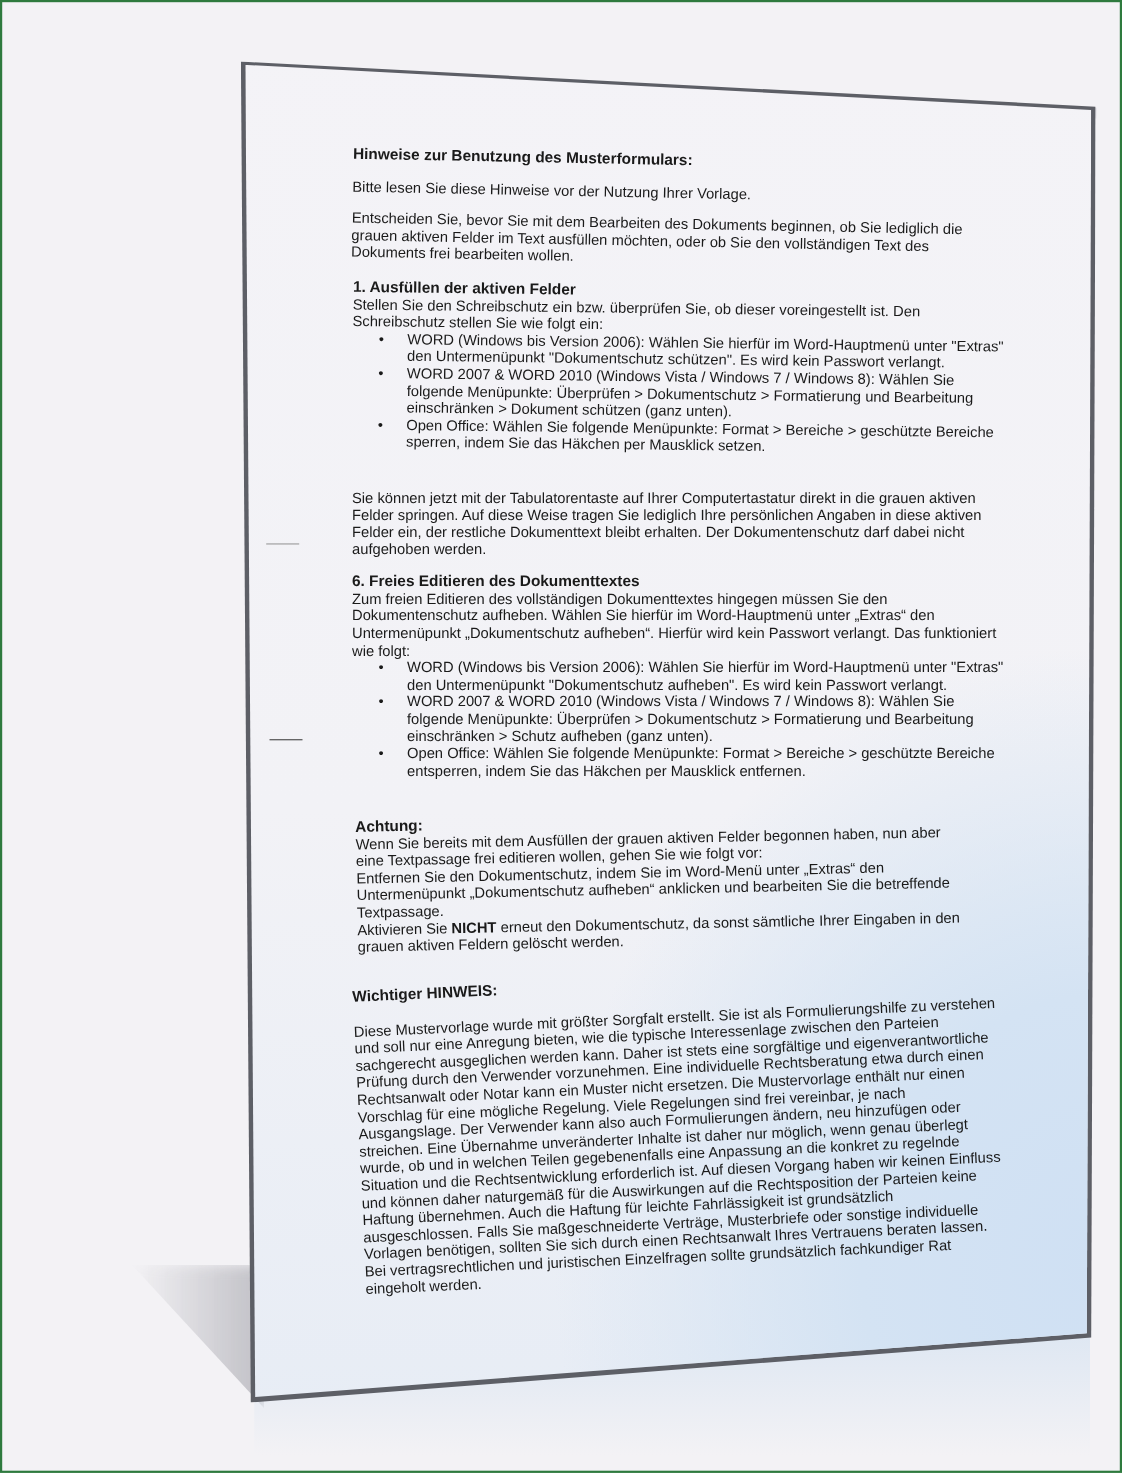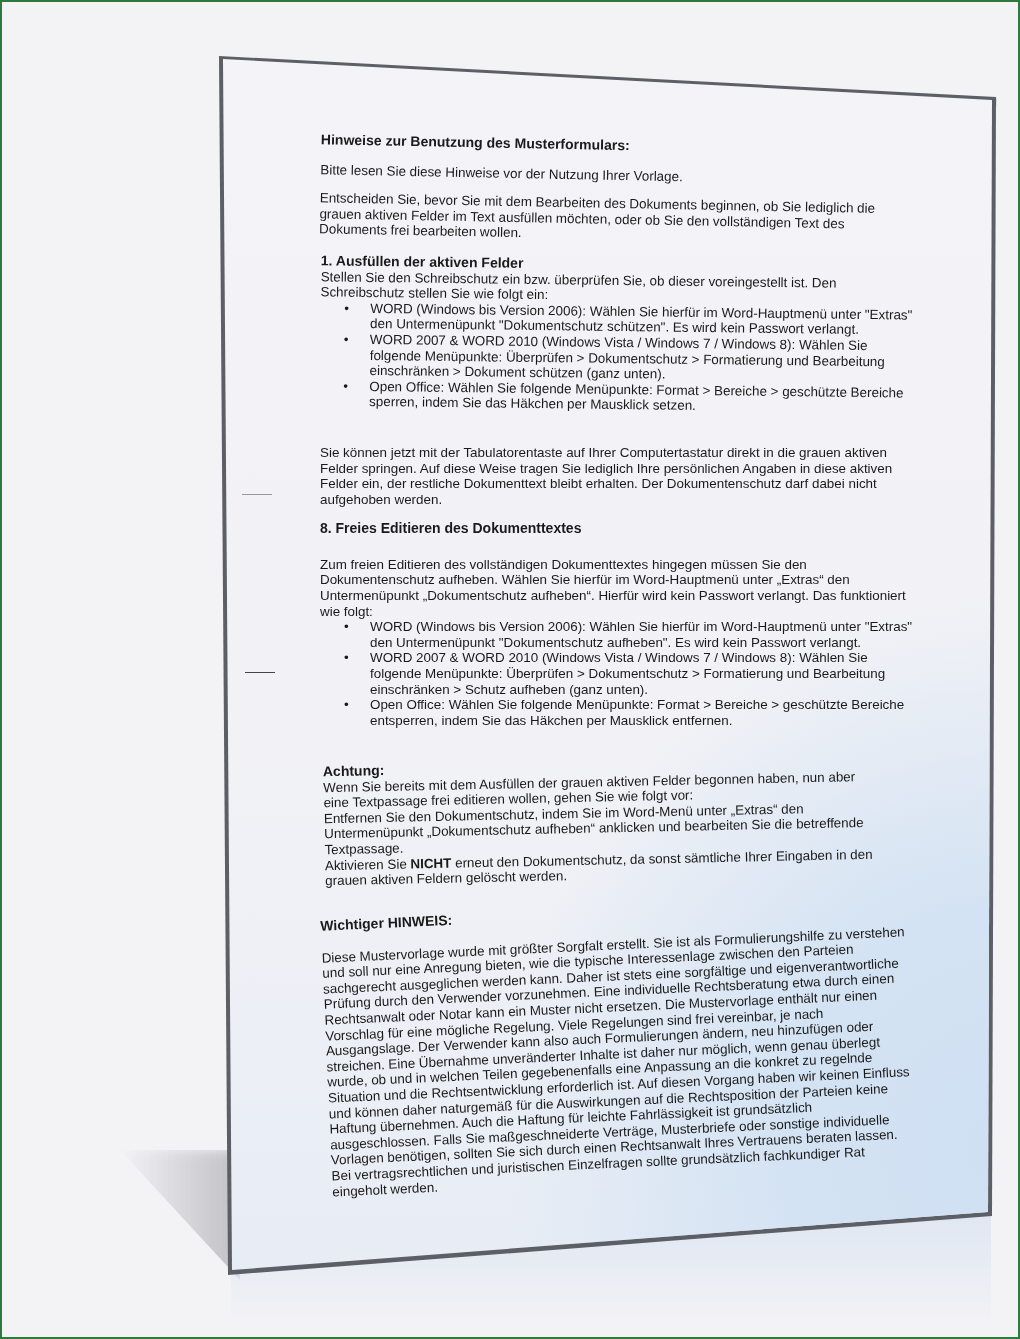--- a/index.html
+++ b/index.html
@@ -90,22 +90,22 @@
       <li><span class="bullet">•</span><span>WORD 2007 &amp; WORD 2010 (Windows Vista / Windows 7 / Windows 8): Wählen Sie folgende Menüpunkte: Überprüfen &gt; Dokumentschutz &gt; Formatierung und Bearbeitung einschränken &gt; Dokument schützen (ganz unten).</span></li>
       <li><span class="bullet">•</span><span>Open Office: Wählen Sie folgende Menüpunkte: Format &gt; Bereiche &gt; geschützte Bereiche sperren, indem Sie das Häkchen per Mausklick setzen.</span></li>
     </ul>
   </div>
 
   <div class="block t3" style="top:30px;margin-top:16px;">
     <p style="width:600px;">Sie können jetzt mit der Tabulatorentaste auf Ihrer Computertastatur direkt in die grauen aktiven Felder springen. Auf diese Weise tragen Sie lediglich Ihre persönlichen Angaben in diese aktiven Felder ein, der restliche Dokumenttext bleibt erhalten. Der Dokumentenschutz darf dabei nicht aufgehoben werden.</p>
   </div>
 
   <div class="block t3" style="top:44px;">
-    <p class="h">8. Freies Editieren des Dokumenttextes</p>
-    <p style="width:590px;margin-top:20px;">Zum freien Editieren des vollständigen Dokumenttextes hingegen müssen Sie den Dokumentenschutz aufheben. Wählen Sie hierfür im Word-Hauptmenü unter „Extras“ den Untermenüpunkt „Dokumentschutz aufheben“. Hierfür wird kein Passwort verlangt. Das funktioniert wie folgt:</p>
+    <p class="h">6. Freies Editieren des Dokumenttextes</p>
+    <p style="width:590px;">Zum freien Editieren des vollständigen Dokumenttextes hingegen müssen Sie den Dokumentenschutz aufheben. Wählen Sie hierfür im Word-Hauptmenü unter „Extras“ den Untermenüpunkt „Dokumentschutz aufheben“. Hierfür wird kein Passwort verlangt. Das funktioniert wie folgt:</p>
     <ul>
       <li><span class="bullet">•</span><span>WORD (Windows bis Version 2006): Wählen Sie hierfür im Word-Hauptmenü unter "Extras" den Untermenüpunkt "Dokumentschutz aufheben". Es wird kein Passwort verlangt.</span></li>
       <li><span class="bullet">•</span><span>WORD 2007 &amp; WORD 2010 (Windows Vista / Windows 7 / Windows 8): Wählen Sie folgende Menüpunkte: Überprüfen &gt; Dokumentschutz &gt; Formatierung und Bearbeitung einschränken &gt; Schutz aufheben (ganz unten).</span></li>
       <li><span class="bullet">•</span><span>Open Office: Wählen Sie folgende Menüpunkte: Format &gt; Bereiche &gt; geschützte Bereiche entsperren, indem Sie das Häkchen per Mausklick entfernen.</span></li>
     </ul>
   </div>
 
   <div class="block t4" style="top:74px; left:4px;">
     <p class="h">Achtung:</p>
     <p style="width:560px;">Wenn Sie bereits mit dem Ausfüllen der grauen aktiven Felder begonnen haben, nun aber eine Textpassage frei editieren wollen, gehen Sie wie folgt vor:</p>

